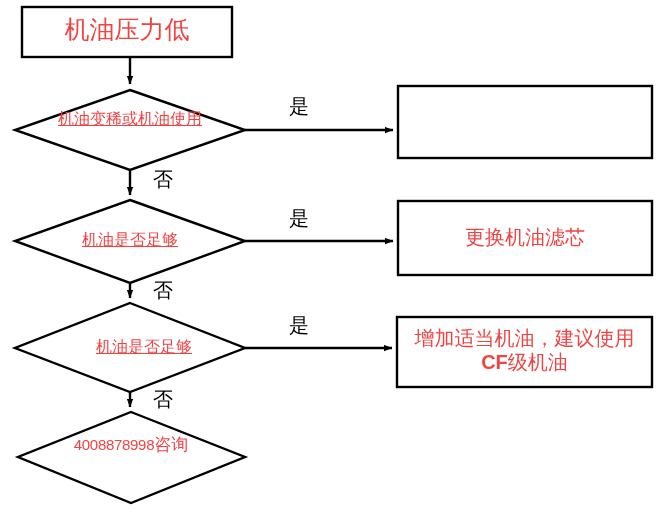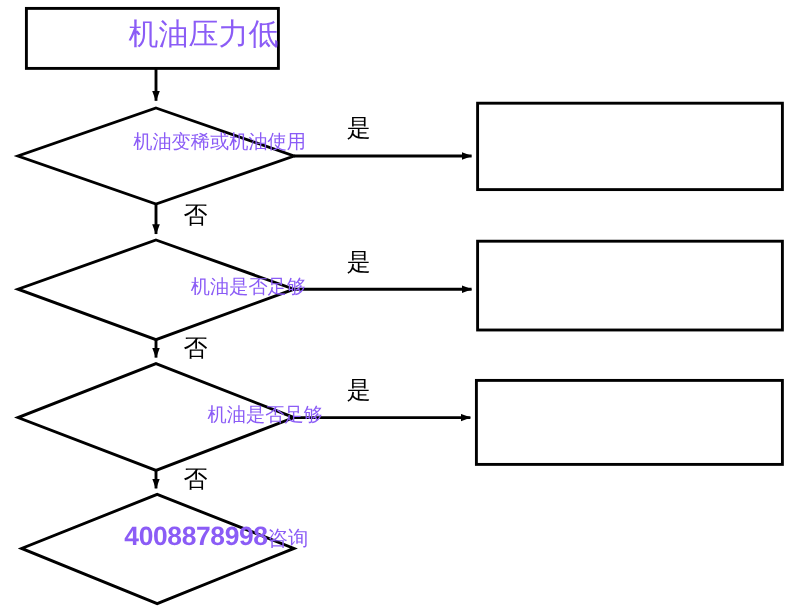--- a/index.html
+++ b/index.html
@@ -33,54 +33,55 @@
   .connector {
     stroke: #000000;
     stroke-width: 2.4;
     fill: none;
   }
   .arrow-head {
     fill: #000000;
   }
   .node-label {
     position: absolute;
-    text-align: right;
-    color: #8b5cf6;
+    text-align: center;
+    color: #ef4444;
     line-height: 1.12;
     white-space: nowrap;
     pointer-events: none;
   }
   .label-title {
     font-size: 25px;
   }
   .label-process {
     font-size: 20px;
   }
   .label-decision {
     font-size: 16px;
+    text-decoration: underline;
   }
   .label-decision-last {
     font-size: 17px;
   }
   .edge-label {
     position: absolute;
     font-size: 20px;
     color: #000000;
     text-align: center;
     white-space: nowrap;
     pointer-events: none;
   }
   .bold-latin {
     font-family: "Liberation Sans", "DejaVu Sans", sans-serif;
     font-weight: bold;
   }
   .bold-num {
     font-family: "Liberation Sans", "DejaVu Sans", sans-serif;
-    font-weight: bold;
-    font-size: 22px;
+    font-weight: normal;
+    font-size: 15px;
     letter-spacing: -0.3px;
   }
 </style>
 </head>
 <body>
 
 <div id="flowchart-canvas">
 
   <svg id="flowchart-svg" viewBox="0 0 667 512">
     <defs>
@@ -123,21 +124,28 @@
 
   <div class="node-label label-decision" style="left:19px; top:338px; width:250px;">机油是否足够</div>
 
   <div class="node-label label-decision-last" style="left:5px; top:435px; width:252px;">
     <div>
       <span class="bold-num">4008878998</span><span>咨询</span>
     </div>
   </div>
 
 
+  <div class="node-label label-process" style="left:398px; top:226px; width:254px;">更换机油滤芯</div>
 
+  <div class="node-label label-process" style="left:397px; top:326px; width:255px; line-height:1.22;">
+    <div>增加适当机油，建议使用</div>
+    <div>
+      <span class="bold-latin">CF</span><span>级机油</span>
+    </div>
+  </div>
 
   <div class="edge-label" style="left:286px; top:93px; width:26px;">是</div>
   <div class="edge-label" style="left:286px; top:205px; width:26px;">是</div>
   <div class="edge-label" style="left:286px; top:312px; width:26px;">是</div>
 
   <div class="edge-label" style="left:150px; top:166px; width:26px;">否</div>
   <div class="edge-label" style="left:150px; top:277px; width:26px;">否</div>
   <div class="edge-label" style="left:150px; top:386px; width:26px;">否</div>
 
 </div>

